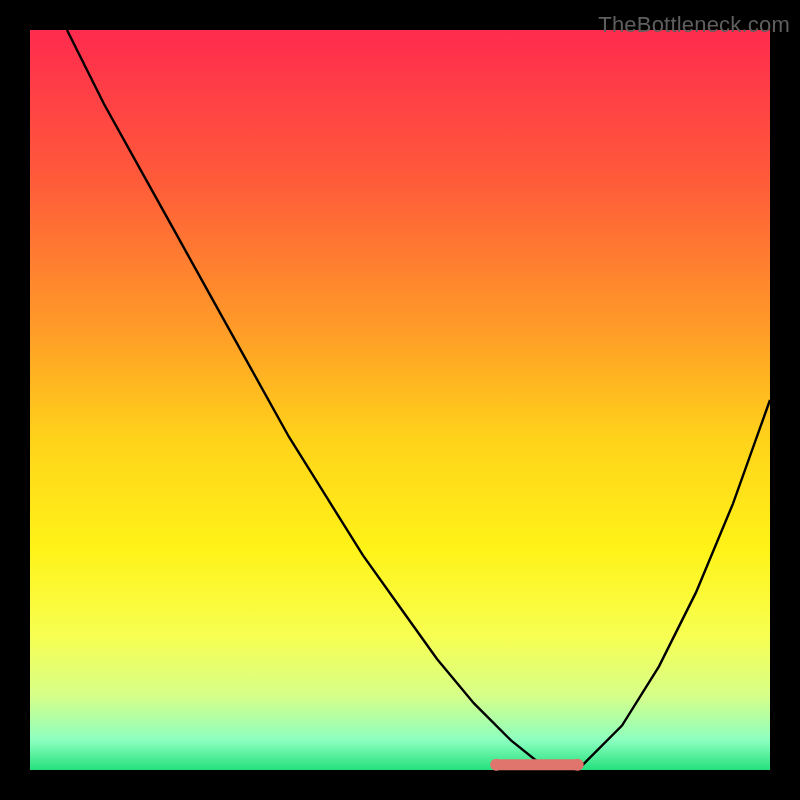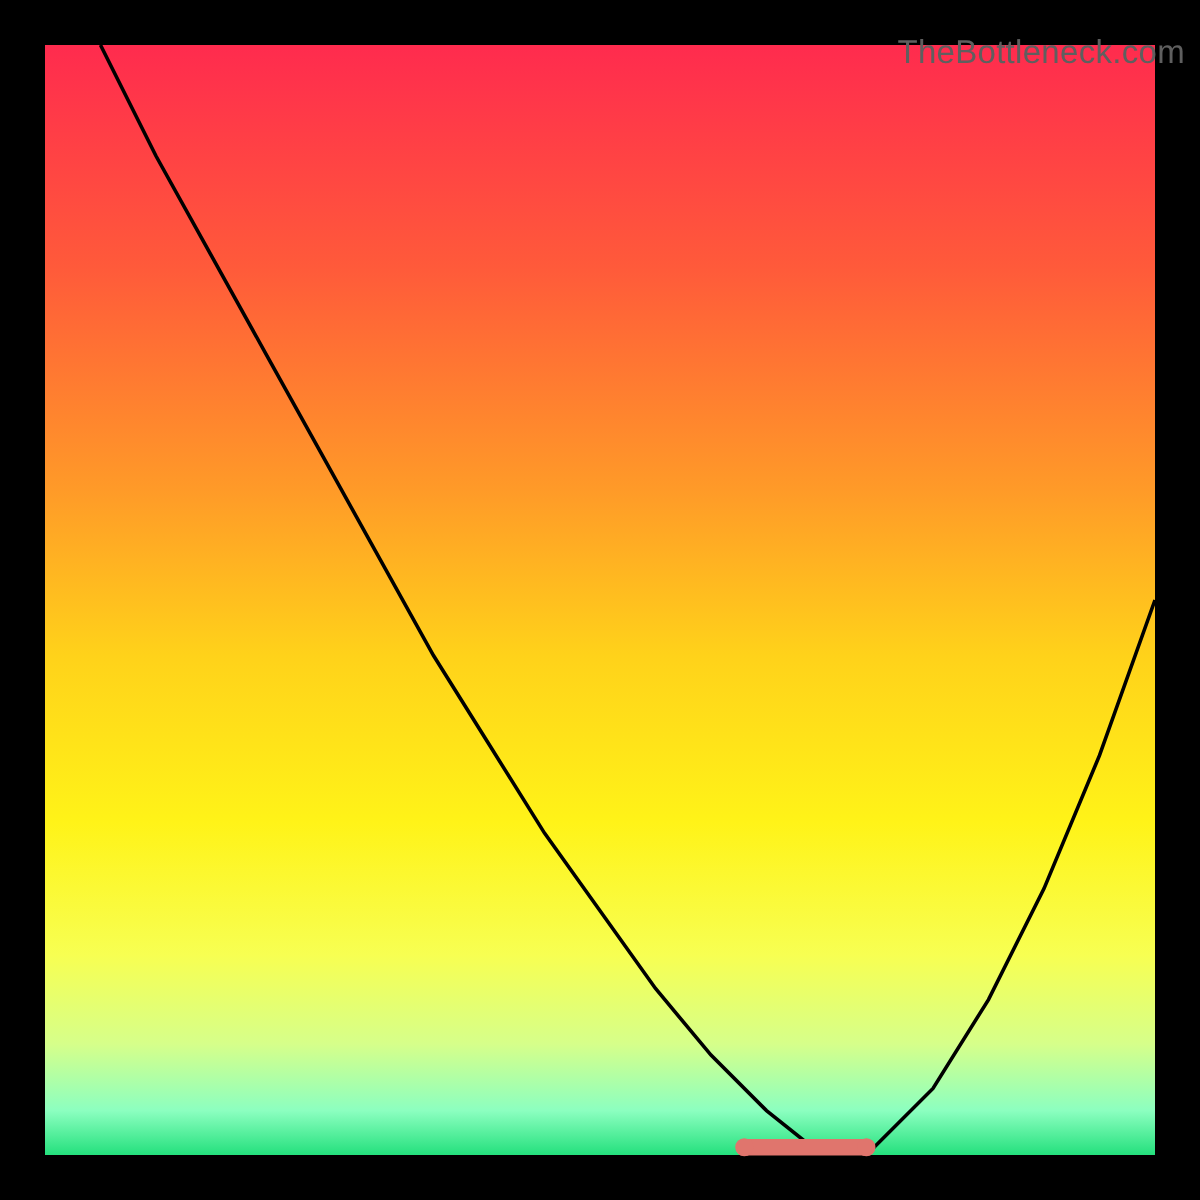--- a/index.html
+++ b/index.html
@@ -12,21 +12,21 @@
     font-family: Arial, Helvetica, sans-serif;
   }
   .stage {
     position: relative;
     width: 800px;
     height: 800px;
     background: #000;
   }
   .watermark {
     position: absolute;
-    top: 22px;
+    top: 12px;
     right: 10px;
     color: #5f5f5f;
     font-size: 22px;
     font-weight: 500;
     letter-spacing: 0.2px;
     user-select: none;
     z-index: 20;
   }
   svg {
     position: absolute;

